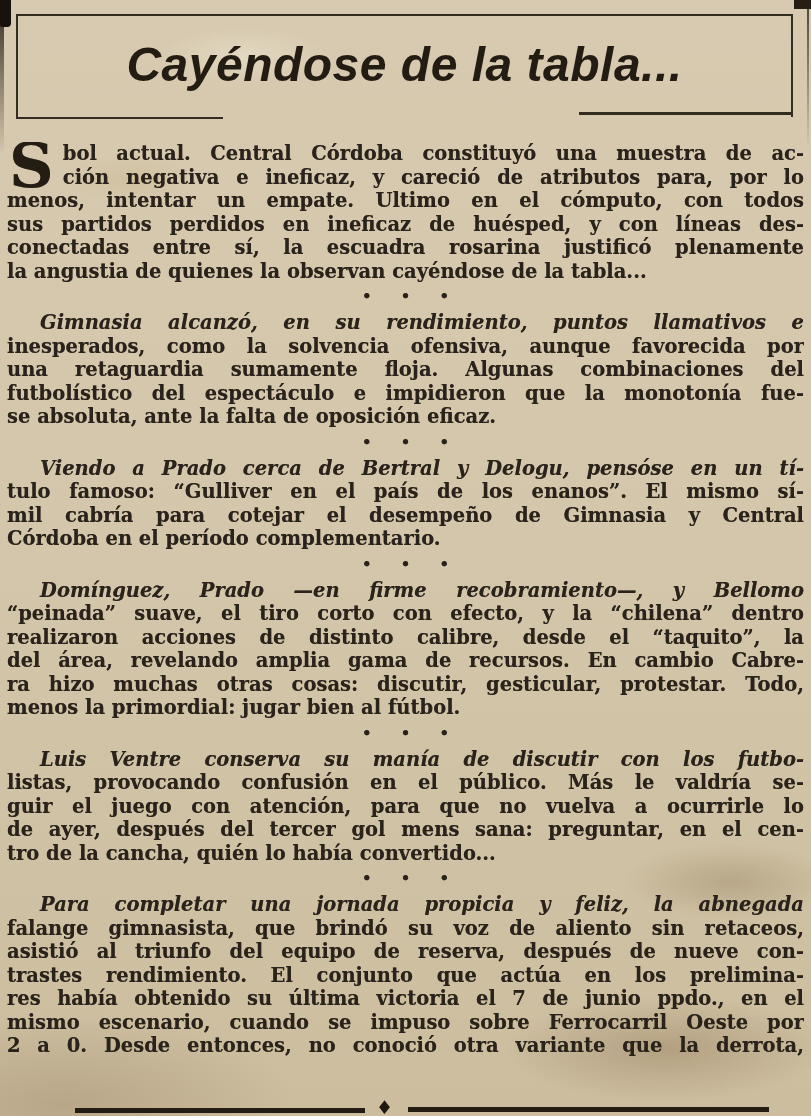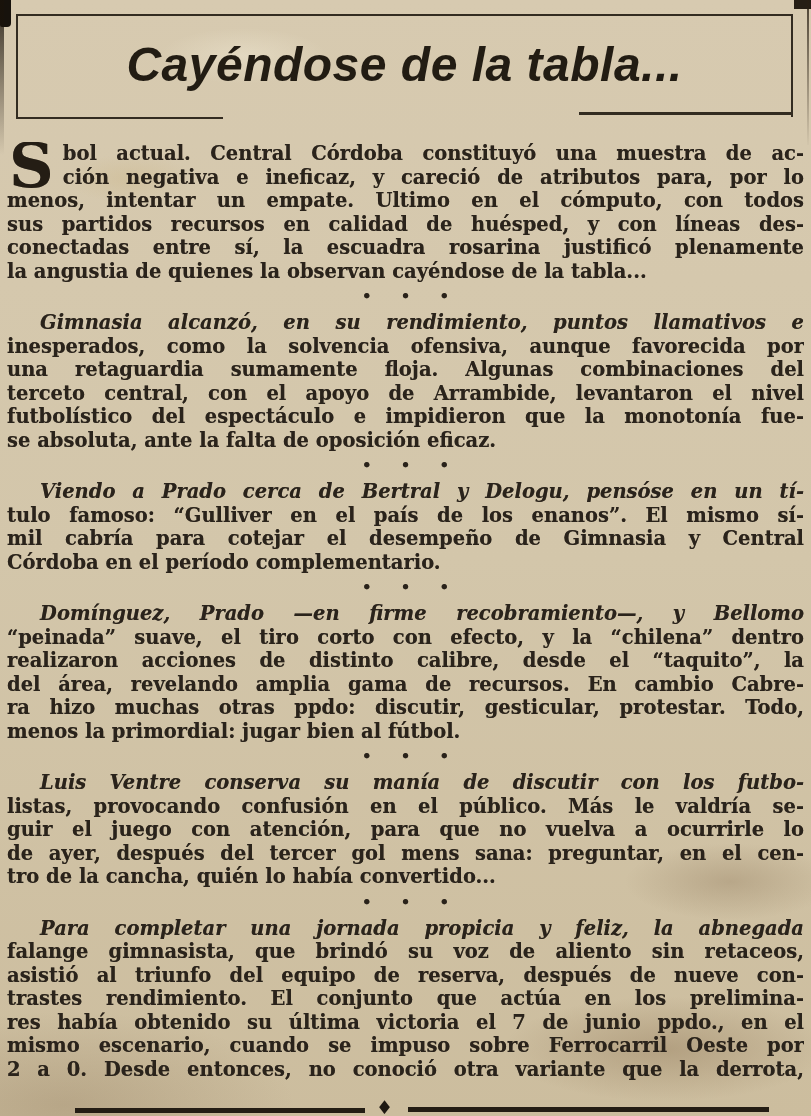--- a/index.html
+++ b/index.html
@@ -121,47 +121,46 @@
     <div class="bseg-left"></div>
     <div class="bseg-right"></div>
   </div>
 
   <div class="article">
       <div class="para has-drop">
         <span class="dropcap">S</span>
         <div class="line">bol actual. Central Córdoba constituyó una muestra de ac-</div>
         <div class="line">ción negativa e ineficaz, y careció de atributos para, por lo</div>
         <div class="line">menos, intentar un empate. Ultimo en el cómputo, con todos</div>
-        <div class="line">sus partidos recursos en calidad de huésped, y con líneas des-</div>
+        <div class="line">sus partidos perdidos en ineficaz de huésped, y con líneas des-</div>
         <div class="line">conectadas entre sí, la escuadra rosarina justificó plenamente</div>
         <div class="line lastline">la angustia de quienes la observan cayéndose de la tabla...</div>
       </div>
       <div class="separator">• • •</div>
       <div class="para">
         <div class="line">Gimnasia alcanzó, en su rendimiento, puntos llamativos e</div>
         <div class="line">inesperados, como la solvencia ofensiva, aunque favorecida por</div>
         <div class="line">una retaguardia sumamente floja. Algunas combinaciones del</div>
-        <div class="line">terceto central, con el apoyo de Arrambide, levantaron el nivel</div>
         <div class="line">futbolístico del espectáculo e impidieron que la monotonía fue-</div>
         <div class="line lastline">se absoluta, ante la falta de oposición eficaz.</div>
       </div>
       <div class="separator">• • •</div>
       <div class="para">
         <div class="line">Viendo a Prado cerca de Bertral y Delogu, pensóse en un tí-</div>
         <div class="line">tulo famoso: “Gulliver en el país de los enanos”. El mismo sí-</div>
         <div class="line">mil cabría para cotejar el desempeño de Gimnasia y Central</div>
         <div class="line lastline">Córdoba en el período complementario.</div>
       </div>
       <div class="separator">• • •</div>
       <div class="para">
         <div class="line">Domínguez, Prado —en firme recobramiento—, y Bellomo</div>
         <div class="line">“peinada” suave, el tiro corto con efecto, y la “chilena” dentro</div>
         <div class="line">realizaron acciones de distinto calibre, desde el “taquito”, la</div>
         <div class="line">del área, revelando amplia gama de recursos. En cambio Cabre-</div>
-        <div class="line">ra hizo muchas otras ppdo: discutir, gesticular, protestar. Todo,</div>
+        <div class="line">ra hizo muchas otras cosas: discutir, gesticular, protestar. Todo,</div>
         <div class="line lastline">menos la primordial: jugar bien al fútbol.</div>
       </div>
       <div class="separator">• • •</div>
       <div class="para">
         <div class="line">Luis Ventre conserva su manía de discutir con los futbo-</div>
         <div class="line">listas, provocando confusión en el público. Más le valdría se-</div>
         <div class="line">guir el juego con atención, para que no vuelva a ocurrirle lo</div>
         <div class="line">de ayer, después del tercer gol mens sana: preguntar, en el cen-</div>
         <div class="line lastline">tro de la cancha, quién lo había convertido...</div>
       </div>

